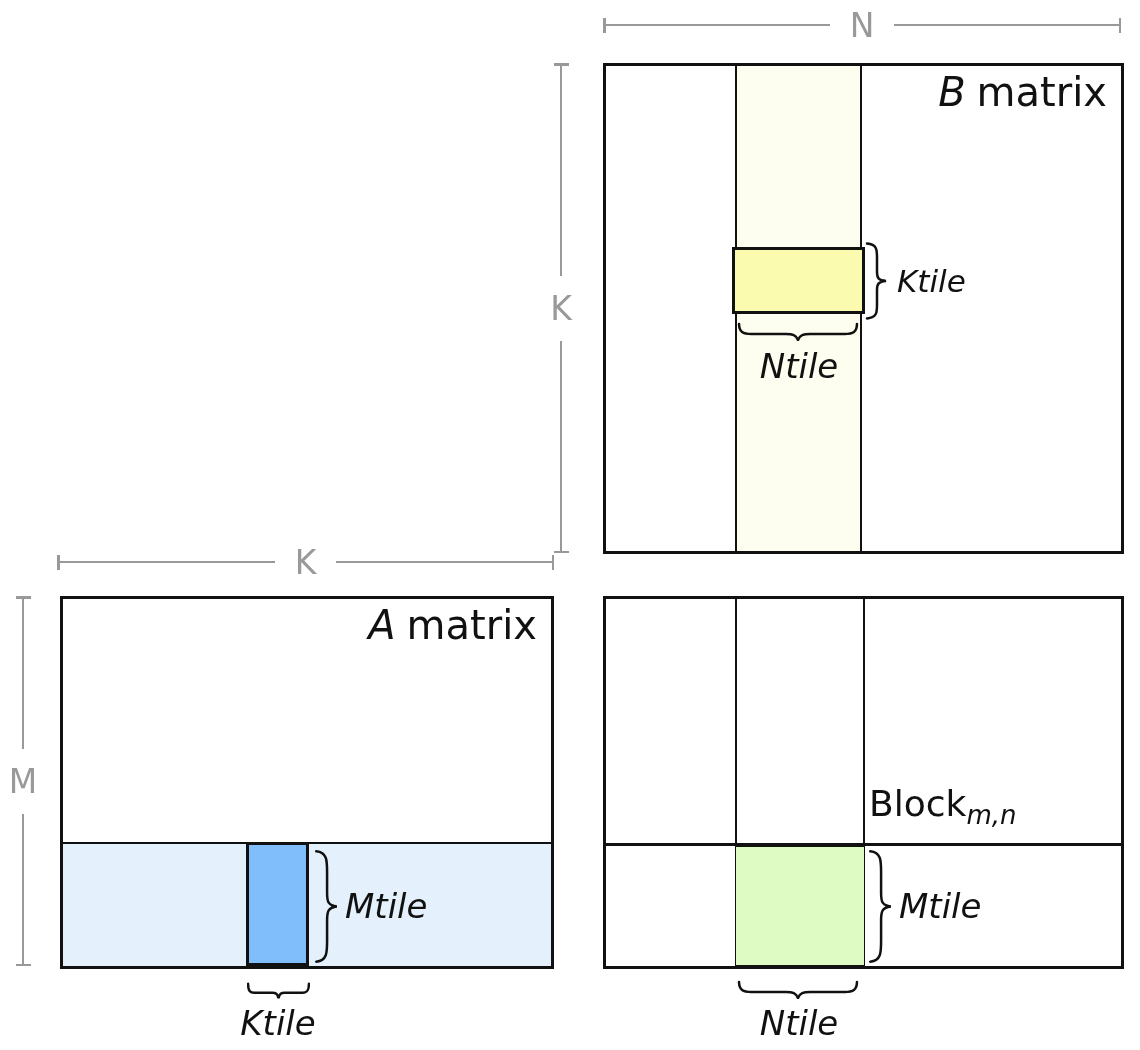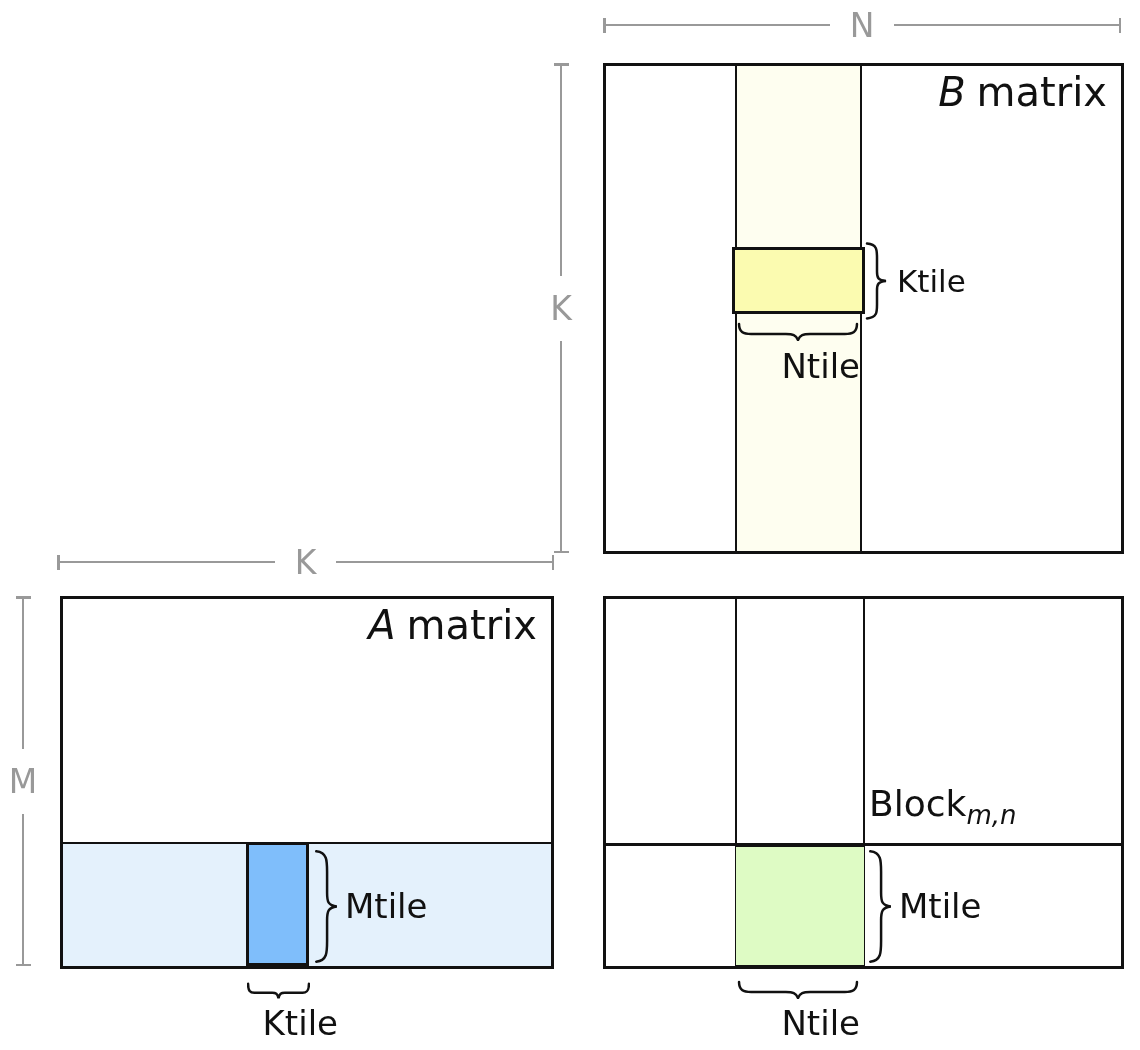--- a/index.html
+++ b/index.html
@@ -51,22 +51,22 @@
   .dim.v .dim-label{margin:16px 0;}
 
   #dim-n{left:603px;top:11px;width:518px;height:28px;}
   #dim-k-b{left:546px;top:63px;width:30px;height:490px;}
   #dim-k-a{left:57px;top:548px;width:497px;height:28px;}
   #dim-m{left:8px;top:596px;width:30px;height:370px;}
 
   
   .brace{position:absolute;color:var(--line);}
   .brace svg{display:block;width:100%;height:100%;}
-  .tile-label{position:absolute;font-size:34px;line-height:1;white-space:nowrap;}
-  .tile-label.centered{text-align:right;}
+  .tile-label{position:absolute;font-style:italic;font-size:34px;line-height:1;white-space:nowrap;}
+  .tile-label.centered{text-align:center;}
 
   #brace-ktile-b{left:864px;top:242px;width:24px;height:78px;}
   #label-ktile-b{left:897px;top:266px;font-size:31px;}
   #underbrace-b{left:737px;top:321px;width:122px;height:20px;}
   #label-ntile-b{left:738px;top:349px;width:122px;}
 
   #brace-mtile-a{left:313px;top:849px;width:26px;height:115px;}
   #label-mtile-a{left:345px;top:889px;}
   #underbrace-a{left:247px;top:981px;width:63px;height:18px;}
   #label-ktile-a{left:218px;top:1006px;width:120px;}

